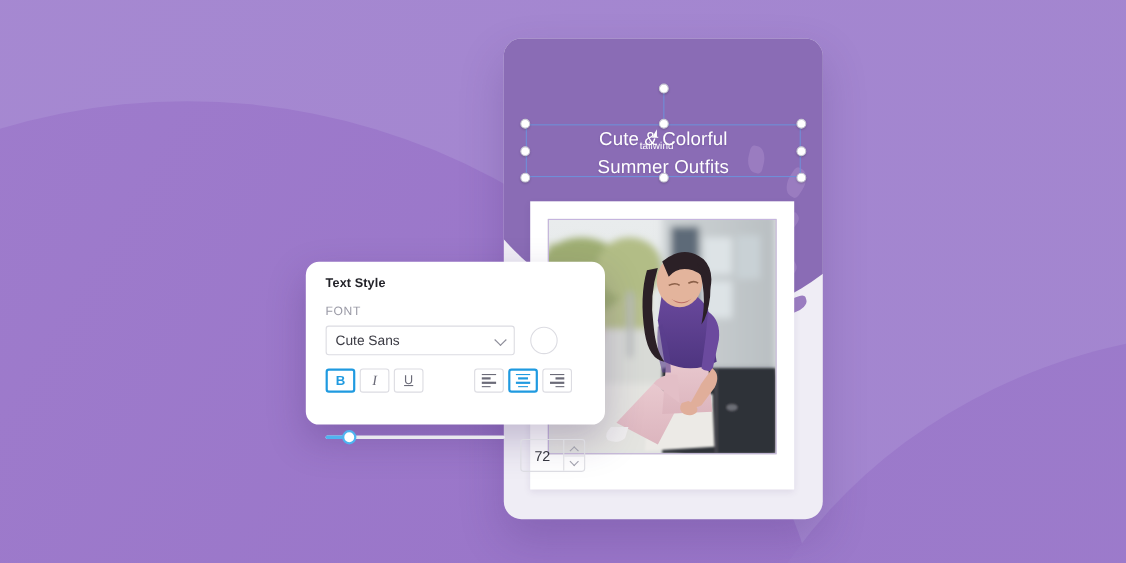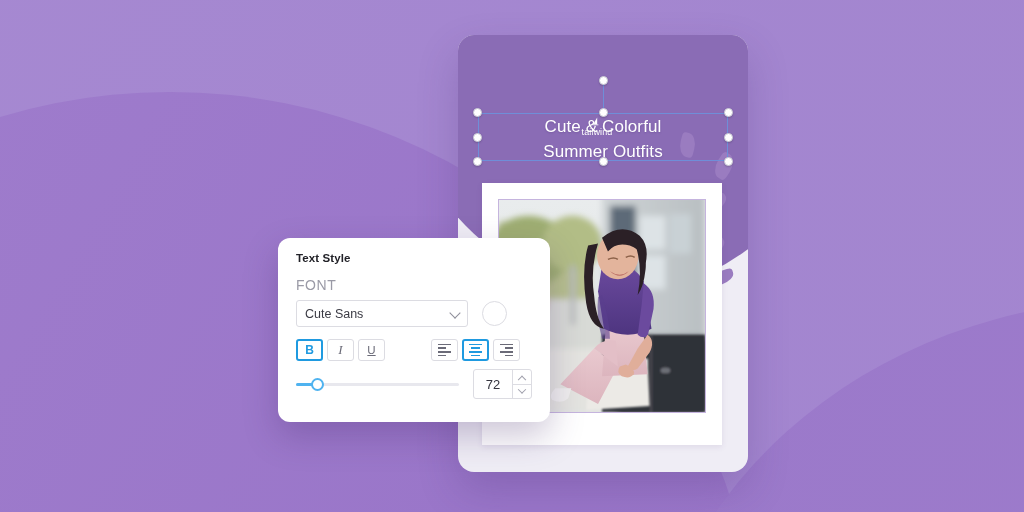--- a/index.html
+++ b/index.html
@@ -141,35 +141,35 @@
     overflow: hidden;
     position: relative;
     background: #cfd3cd;
   }
   .photo svg { position: absolute; inset: 0; width: 100%; height: 100%; }
 
   
   .panel {
     position: absolute;
     left: 278px; top: 238px;
-    width: 272px; height: 184px;
+    width: 272px; height: 148px;
     background: #ffffff;
     border-radius: 12px;
     box-shadow: 0 14px 34px rgba(60,35,100,0.26);
     z-index: 20;
     padding: 14px 18px 0 18px;
   }
   .panel-title {
     font-size: 11.5px;
     font-weight: bold;
     color: #222228;
     letter-spacing: 0.1px;
   }
   .section-label {
-    font-size: 14px;
+    font-size: 11px;
     color: #9a9aa6;
     letter-spacing: 0.55px;
     margin-top: 13px;
   }
   .font-row {
     display: flex; align-items: center; gap: 14px;
     margin-top: 7px;
   }
   .select {
     position: relative;
@@ -259,20 +259,21 @@
     border-radius: 50%;
     background: #ffffff;
     border: 2px solid #4fb3f0;
   }
   .stepper {
     display: flex;
     height: 30px;
     border: 1px solid #dcdce2;
     border-radius: 3px;
     overflow: hidden;
+    margin-top: 34px;
   }
   .stepper-value {
     width: 40px;
     display: flex; align-items: center; justify-content: center;
     font-size: 13px; color: #35353f;
   }
   .stepper-arrows {
     width: 20px;
     display: flex; flex-direction: column;
     border-left: 1px solid #dcdce2;

